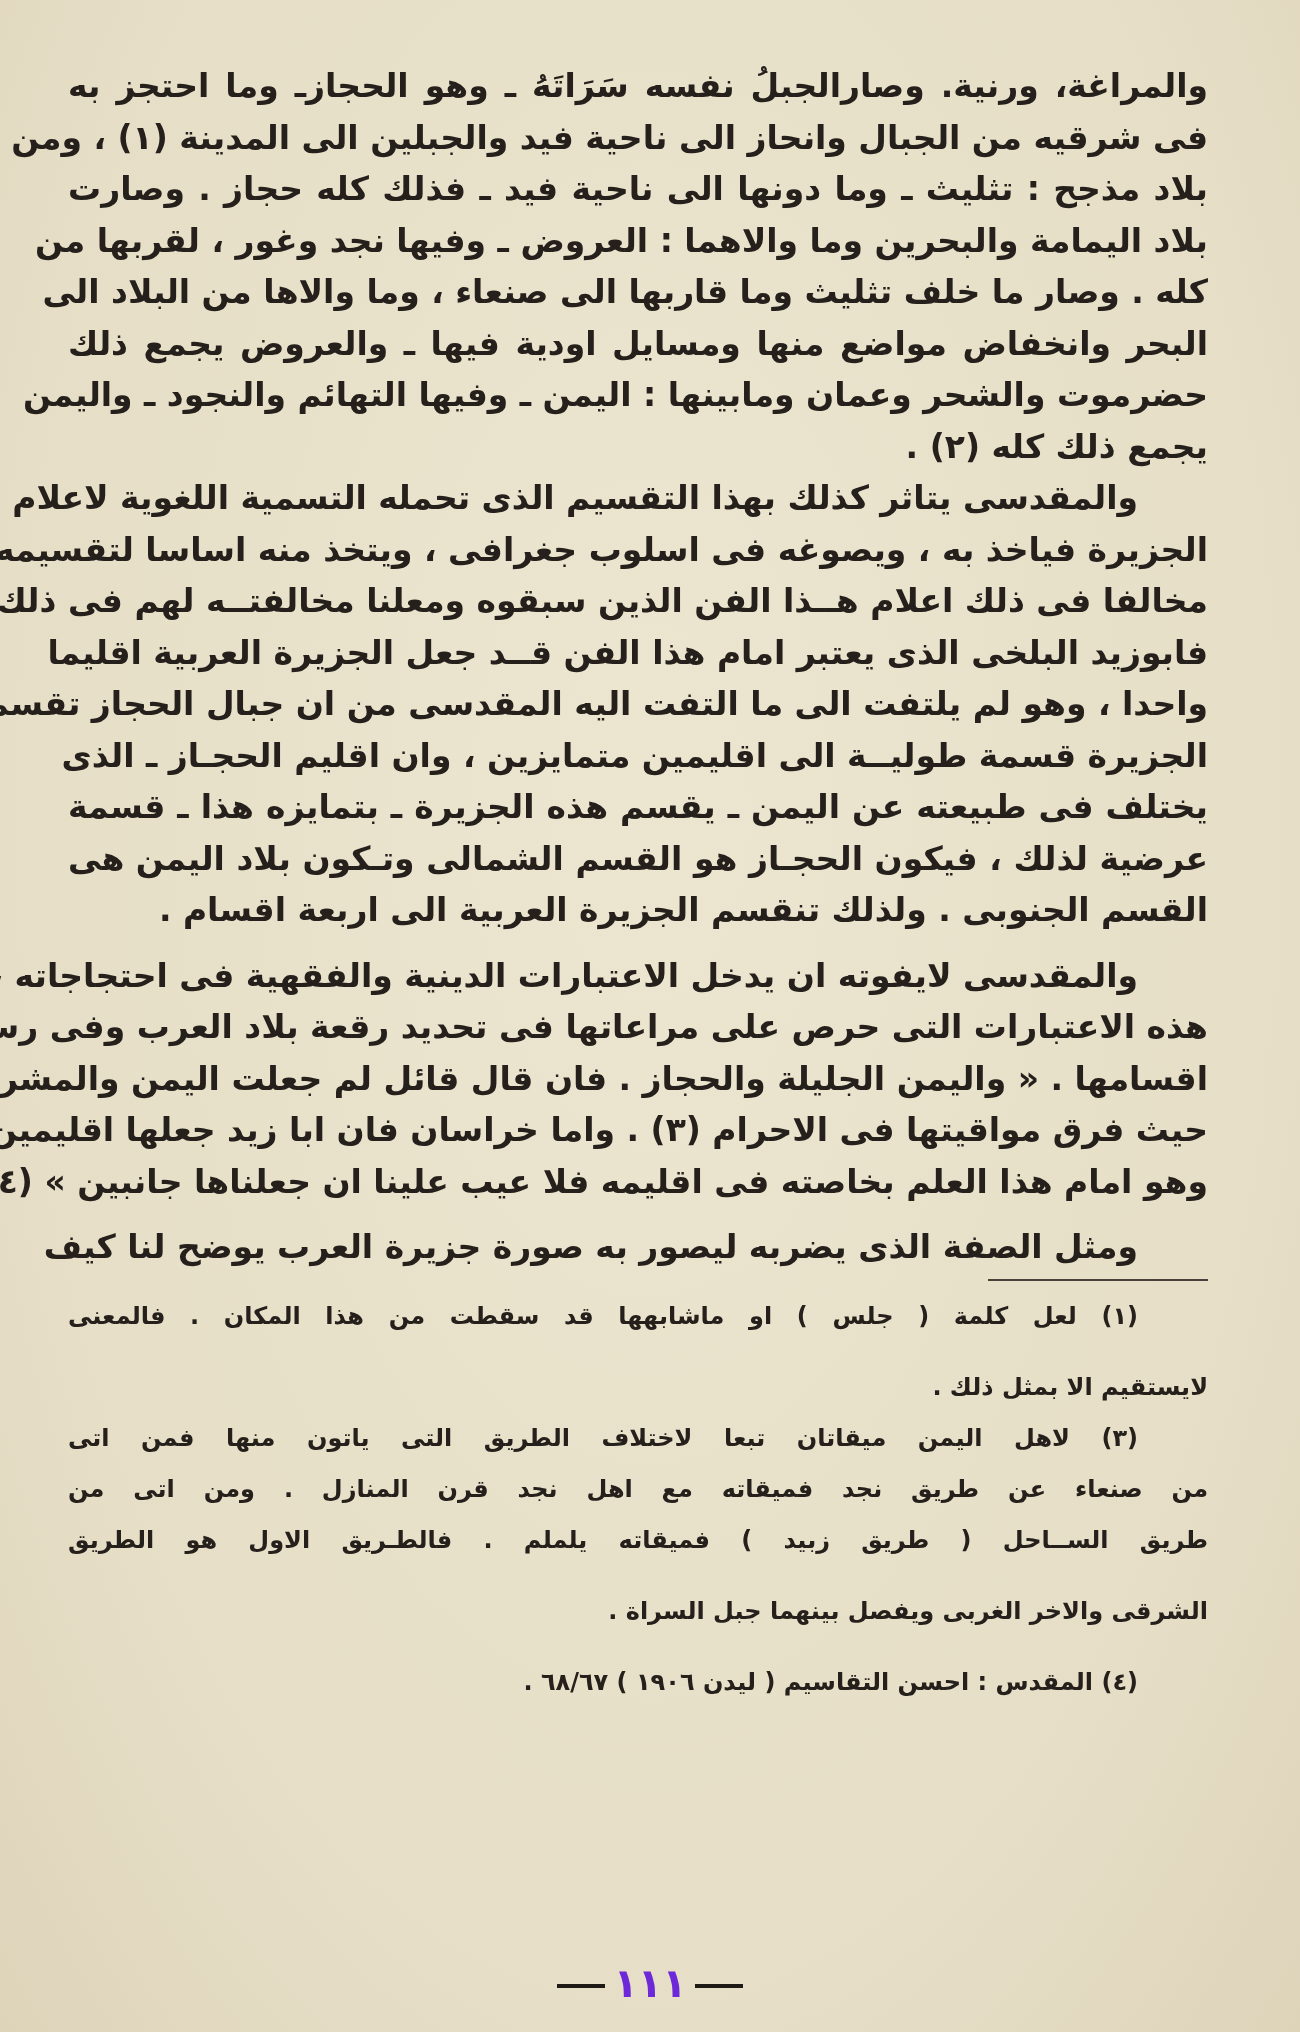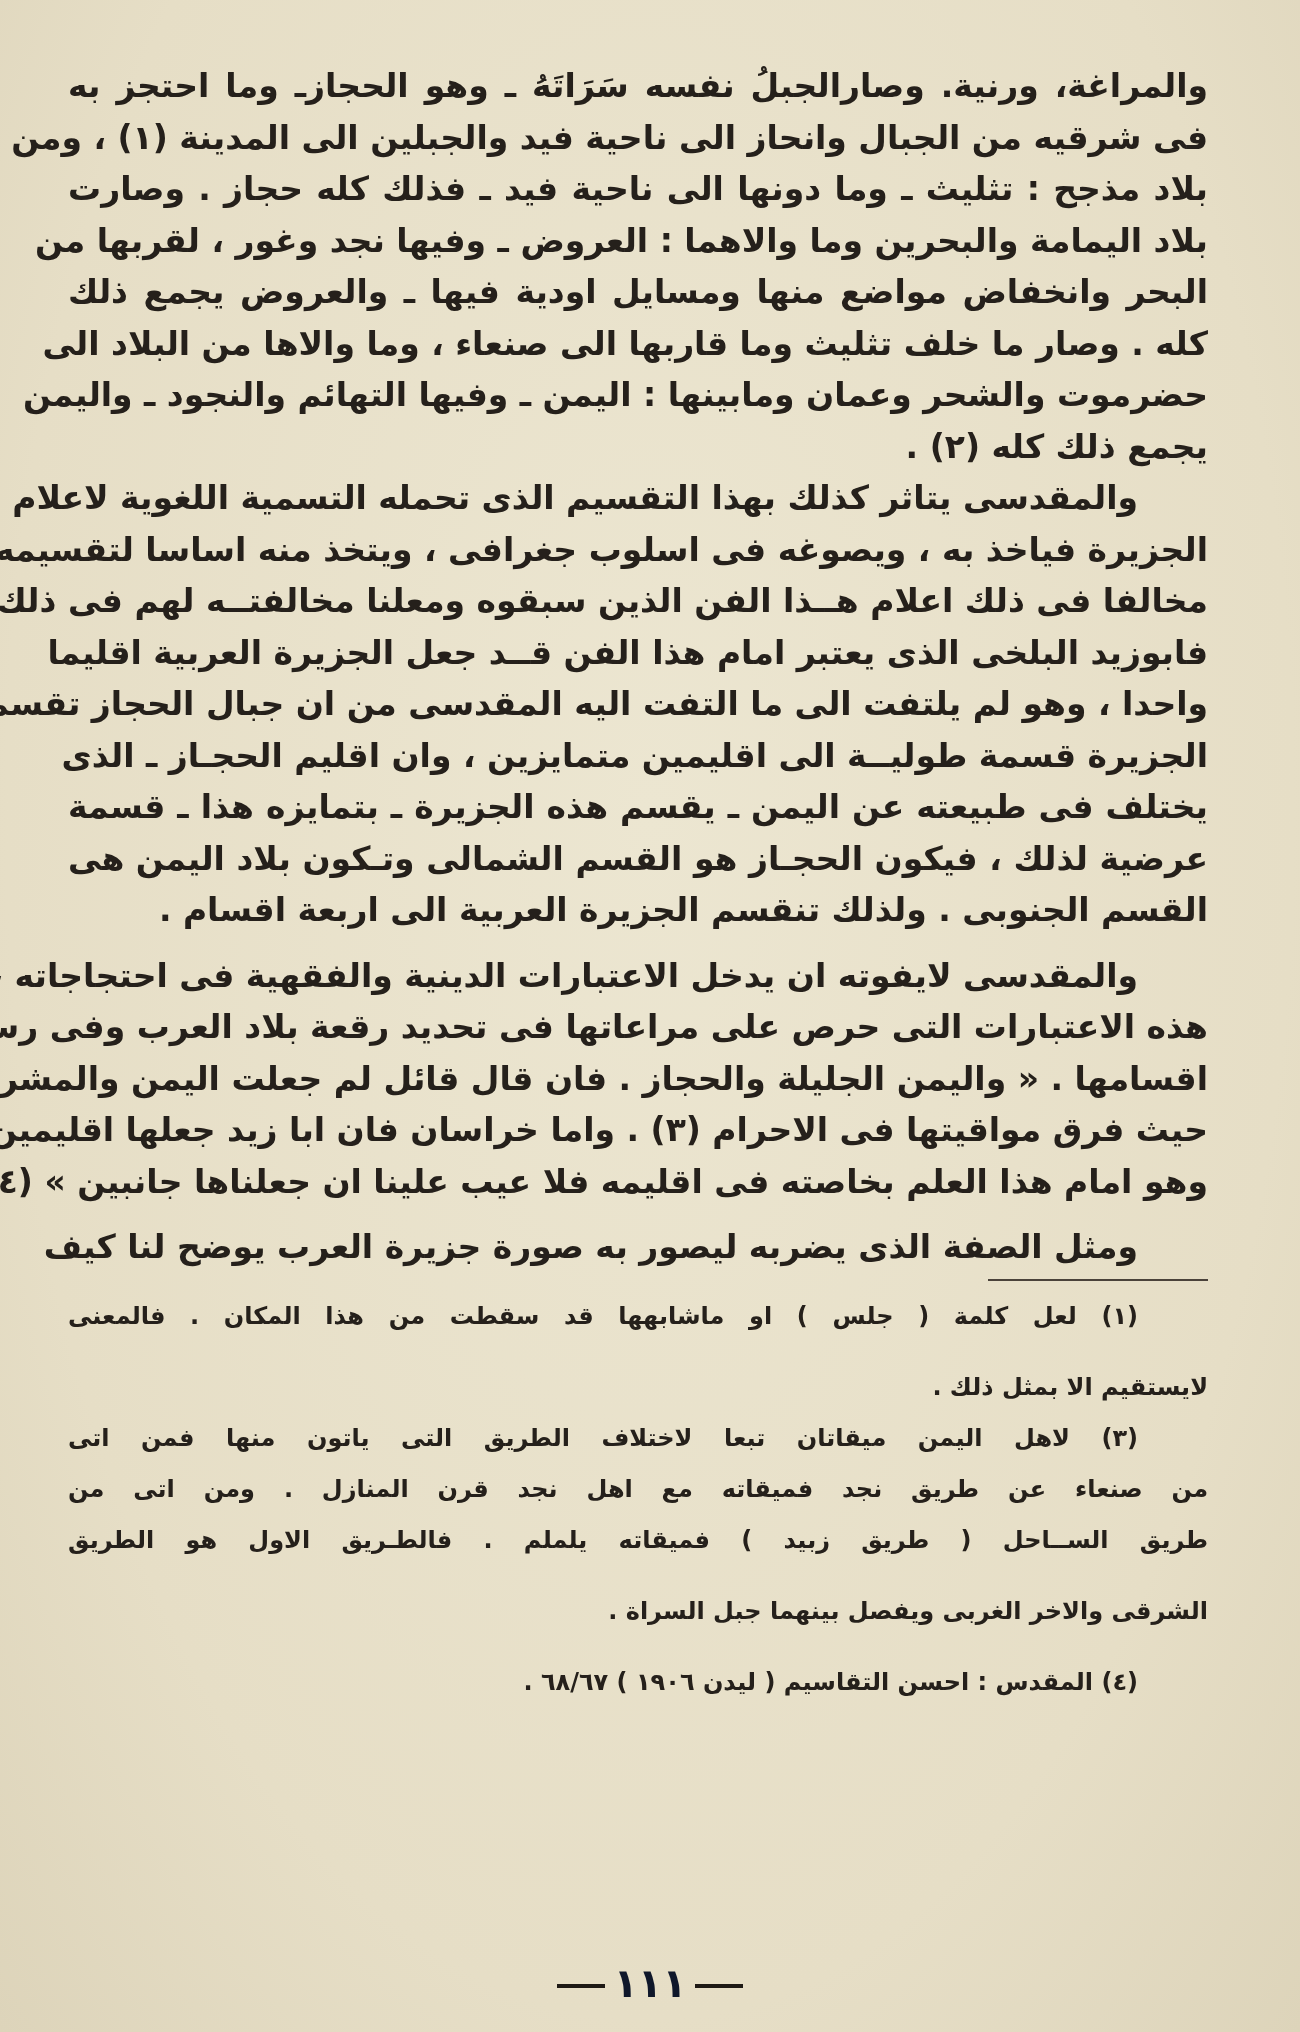--- a/index.html
+++ b/index.html
@@ -47,36 +47,36 @@
       letter-spacing: -0.3px;
     }
     .fn-line.last { text-align-last: right; margin-top: 20px; }
     .fn-line.indent { padding-right: 70px; }
     .page-number {
       position: absolute;
       top: 1960px; left: 0; width: 1300px;
       text-align: center;
       direction: ltr;
       font-size: 40px; font-weight: bold;
-      color: #0f172a;
+      color: #6d28d9;
     }
     .dash { display: inline-block; width: 48px; height: 4px; background: #1e1a15; vertical-align: middle; margin: 0 8px; }
   </style>
 </head>
 <body>
 
 <div class="page">
 
   <div>
     <div class="line">والمراغة، ورنية. وصارالجبلُ نفسه سَرَاتَهُ ـ وهو الحجازـ وما احتجز به</div>
     <div class="line">فى شرقيه من الجبال وانحاز الى ناحية فيد والجبلين الى المدينة (١) ، ومن</div>
     <div class="line">بلاد مذجح : تثليث ـ وما دونها الى ناحية فيد ـ فذلك كله حجاز . وصارت</div>
     <div class="line">بلاد اليمامة والبحرين وما والاهما : العروض ـ وفيها نجد وغور ، لقربها من</div>
+    <div class="line">كله . وصار ما خلف تثليث وما قاربها الى صنعاء ، وما والاها من البلاد الى</div>
     <div class="line">البحر وانخفاض مواضع منها ومسايل اودية فيها ـ والعروض يجمع ذلك</div>
-    <div class="line">كله . وصار ما خلف تثليث وما قاربها الى صنعاء ، وما والاها من البلاد الى</div>
     <div class="line">حضرموت والشحر وعمان ومابينها : اليمن ـ وفيها التهائم والنجود ـ واليمن</div>
     <div class="line last">يجمع ذلك كله (٢) .</div>
   </div>
 
   <div>
     <div class="line indent">والمقدسى يتاثر كذلك بهذا التقسيم الذى تحمله التسمية اللغوية لاعلام</div>
     <div class="line">الجزيرة فياخذ به ، ويصوغه فى اسلوب جغرافى ، ويتخذ منه اساسا لتقسيمه</div>
     <div class="line">مخالفا فى ذلك اعلام هــذا الفن الذين سبقوه ومعلنا مخالفتــه لهم فى ذلك .</div>
     <div class="line">فابوزيد البلخى الذى يعتبر امام هذا الفن قــد جعل الجزيرة العربية اقليما</div>
     <div class="line">واحدا ، وهو لم يلتفت الى ما التفت اليه المقدسى من ان جبال الحجاز تقسم</div>

